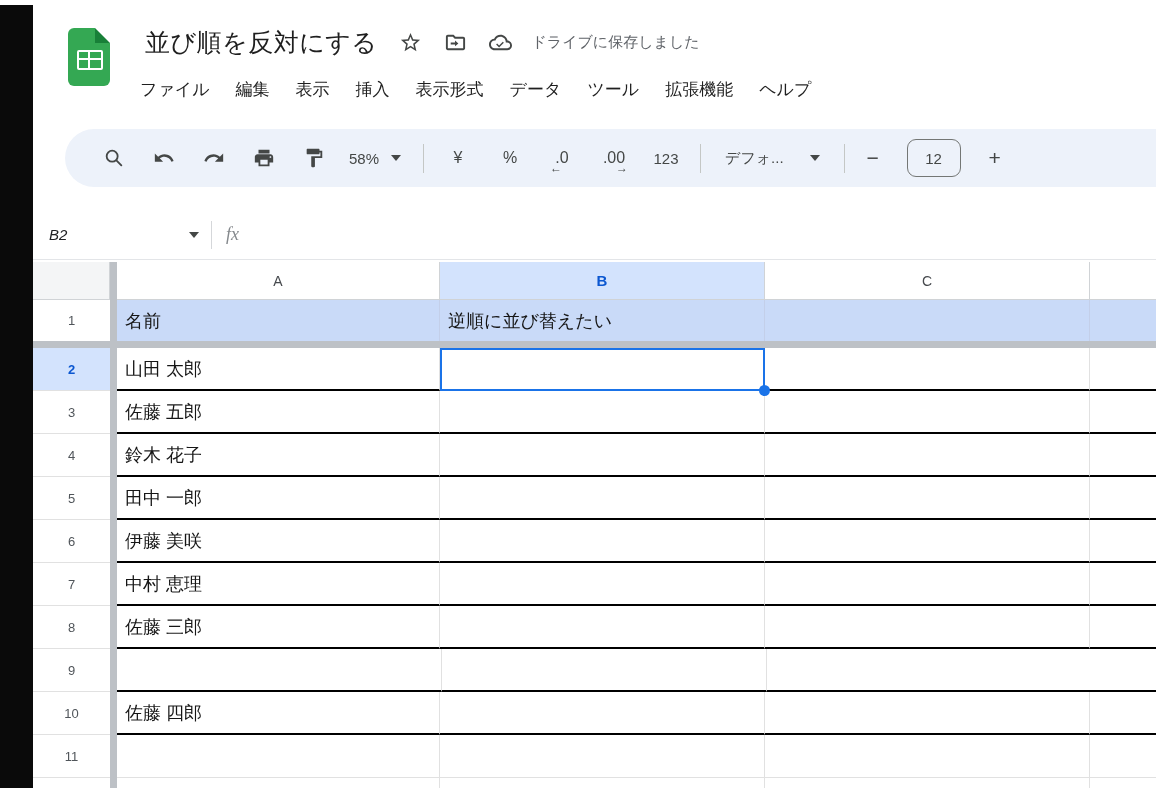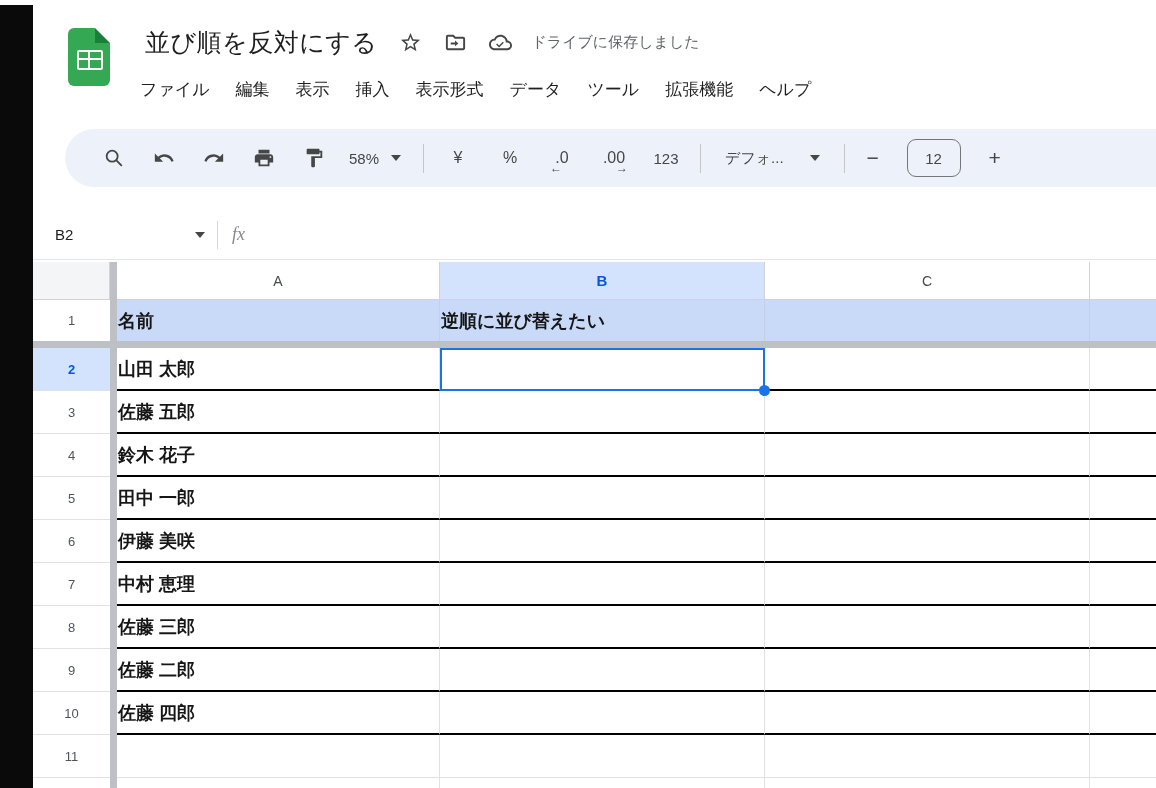--- a/index.html
+++ b/index.html
@@ -39,21 +39,21 @@
   .fmt-btn{position:relative;height:40px;min-width:52px;display:flex;align-items:center;justify-content:center;cursor:pointer;font-size:16px;color:#444746;}
   .fmt-btn .mini-arrow{position:absolute;font-size:12px;line-height:12px;color:#444746;}
   .dec .mini-arrow{left:14px;bottom:4px;}
   .inc .mini-arrow{right:12px;bottom:4px;}
   .font-select{display:flex;align-items:center;gap:26px;padding:0 16px;cursor:pointer;}
   .size-box{width:52px;height:36px;border:1px solid #747775;border-radius:9px;display:flex;align-items:center;justify-content:center;font-size:15px;color:#444746;background:transparent;cursor:text;margin:0 14px;}
   .pm-btn{width:40px;height:40px;display:flex;align-items:center;justify-content:center;font-size:21px;color:#444746;cursor:pointer;}
 
   
   .formula-bar{position:absolute;left:0;top:210px;right:0;height:49px;display:flex;align-items:center;border-bottom:1px solid #e3e5e8;background:#fff;}
-  .name-box{display:flex;align-items:center;justify-content:space-between;width:150px;margin-left:22px;cursor:pointer;}
+  .name-box{display:flex;align-items:center;justify-content:space-between;width:150px;margin-left:16px;cursor:pointer;font-style:italic;}
   .name-box .ref{font-size:15px;color:#202124;}
   .fx-sep{width:1px;height:28px;background:#d5d7da;margin:0 14px 0 12px;}
   .fx-label{font-size:18px;font-style:italic;font-family:"Liberation Serif","DejaVu Serif",serif;color:#85898d;cursor:text;}
 
   
   .grid{position:absolute;left:0;top:262px;right:0;bottom:0;background:#fff;}
   .grid-row{display:flex;width:100%;}
   .colhead-row{height:38px;}
   .colhead{box-sizing:border-box;background:#ffffff;border-right:1px solid #d0d3d6;border-bottom:1px solid #d0d3d6;display:flex;align-items:center;justify-content:center;font-size:14px;color:#46494d;cursor:pointer;}
   .corner{background:#f4f5f6;cursor:pointer;}
@@ -61,21 +61,21 @@
   .w-rh{width:77px;flex:none;}
   .w-a{width:323px;flex:none;}
   .w-b{width:325px;flex:none;}
   .w-c{width:325px;flex:none;}
   .w-d{flex:1;border-right:none !important;}
   .vbar{width:7px;flex:none;background:#bdc1c6;cursor:col-resize;}
   .hdivider{height:7px;width:100%;background:#bdc1c6;cursor:row-resize;}
 
   .rowhead{box-sizing:border-box;background:#ffffff;border-bottom:1px solid #e1e1e1;display:flex;align-items:center;justify-content:center;font-size:13px;color:#50555a;cursor:pointer;}
   .rowhead.sel{background:#d3e3fd;color:#0b57d0;font-weight:bold;}
-  .cell{box-sizing:border-box;border-right:1px solid #e1e1e1;border-bottom:1px solid #e1e1e1;display:flex;align-items:center;padding-left:1px;font-size:18px;color:#161616;white-space:nowrap;overflow:hidden;cursor:cell;font-weight:bold;}
+  .cell{box-sizing:border-box;border-right:1px solid #e1e1e1;border-bottom:1px solid #e1e1e1;display:flex;align-items:center;padding-left:8px;font-size:18px;color:#161616;white-space:nowrap;overflow:hidden;cursor:cell;}
   .r-head1{height:41px;}
   .r-head1 .rowhead{border-bottom:none;}
   .r-head1 .cell{background:#c9daf8;border-bottom:none;border-right:1px solid #c3cfe9;}
   .r-data{height:43px;}
   .r-black .cell{border-bottom:2px solid #000000;}
   .r-partial{height:10px;}
   .r-partial .cell,.r-partial .rowhead{border-bottom:none;}
 
   .selection{position:absolute;left:407px;top:86px;width:325px;height:43px;border:2px solid #1a73e8;box-sizing:border-box;pointer-events:none;}
   .fill-handle{position:absolute;left:726px;top:123px;width:11px;height:11px;border-radius:50%;background:#1a73e8;cursor:crosshair;}
@@ -262,21 +262,20 @@
       <div class="rowhead w-rh">8</div>
       <div class="vbar"></div>
       <div class="cell w-a">佐藤 三郎</div>
       <div class="cell w-b"></div>
       <div class="cell w-c"></div>
       <div class="cell w-d"></div>
     </div>
     <div class="grid-row r-data r-black">
       <div class="rowhead w-rh">9</div>
       <div class="vbar"></div>
-      <div class="cell w-a">佐藤 二郎</div>
       <div class="cell w-b"></div>
       <div class="cell w-c"></div>
       <div class="cell w-d"></div>
     </div>
     <div class="grid-row r-data r-black">
       <div class="rowhead w-rh">10</div>
       <div class="vbar"></div>
       <div class="cell w-a">佐藤 四郎</div>
       <div class="cell w-b"></div>
       <div class="cell w-c"></div>

